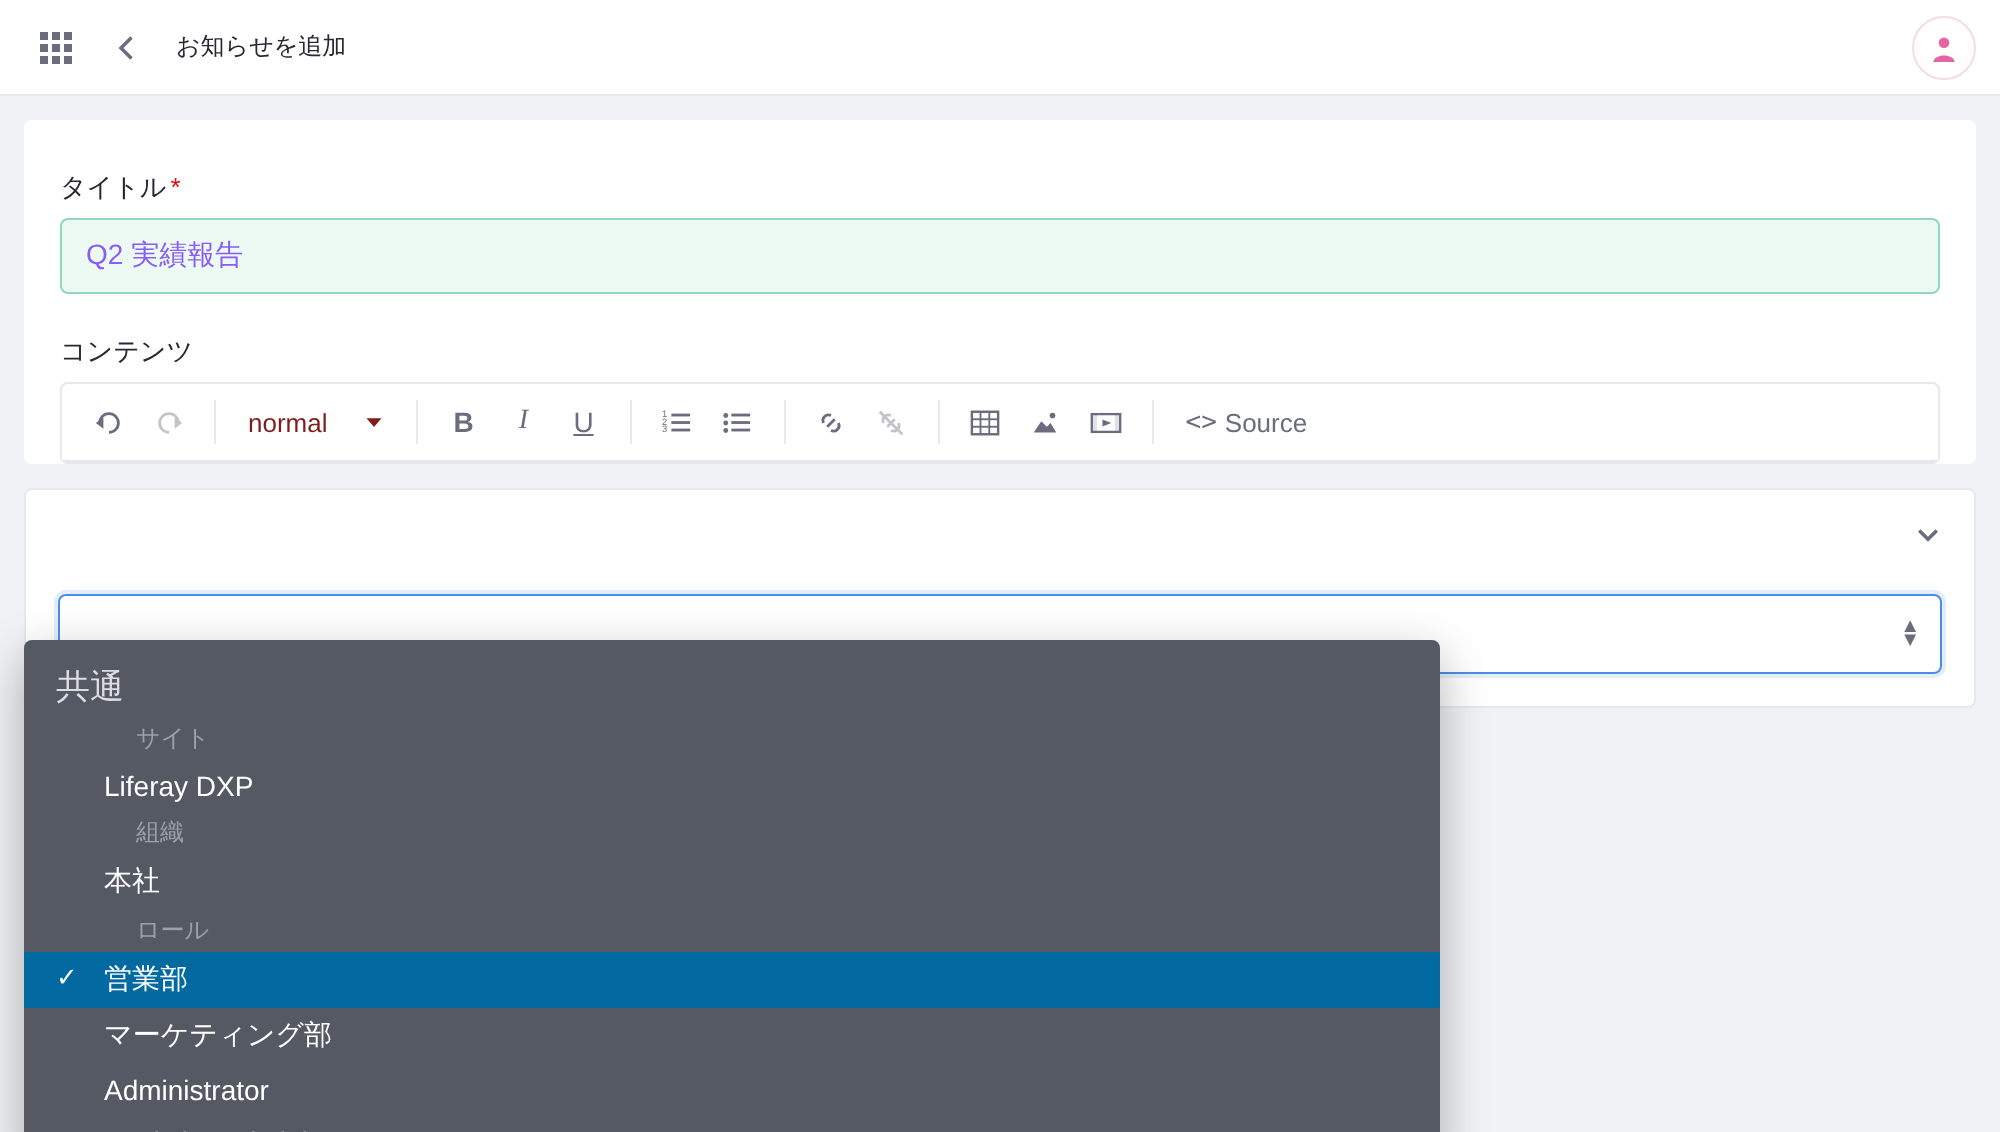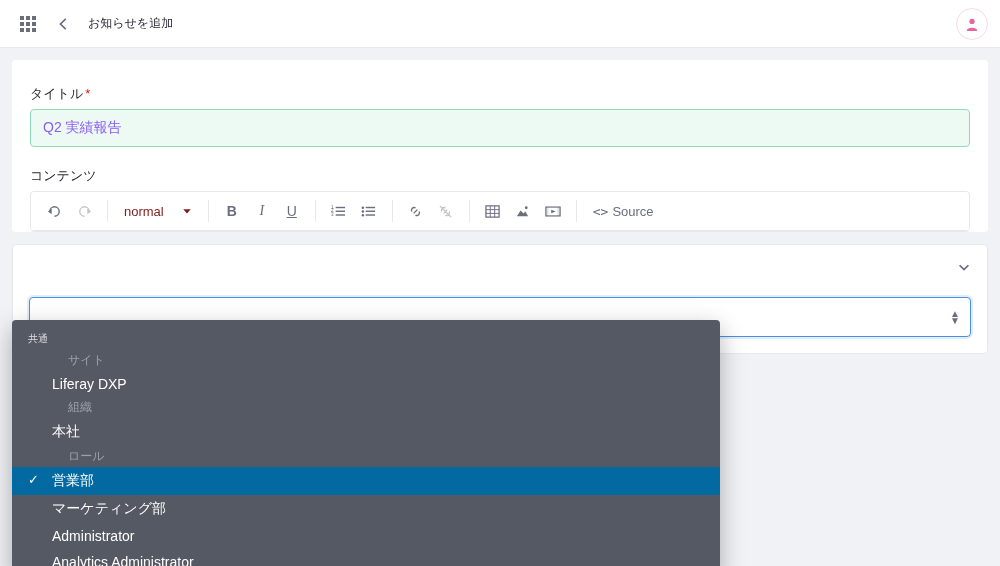--- a/index.html
+++ b/index.html
@@ -184,21 +184,21 @@
     background: #555963;
     color: #fff;
     border-radius: 4px;
     box-shadow: 0 8px 24px rgba(0,0,0,0.3);
     padding: 8px 0 0 0;
     font-size: 14px;
   }
   .dd-group {
     padding: 4px 16px;
     color: #dcdde3;
-    font-size: 10px;
+    font-size: 17px;
   }
   .dd-sub {
     padding: 2px 16px;
     color: #9da0ab;
     font-size: 12px;
     margin-left: 40px;
   }
   .dd-item {
     padding: 5px 16px 5px 40px;
     color: #fff;

